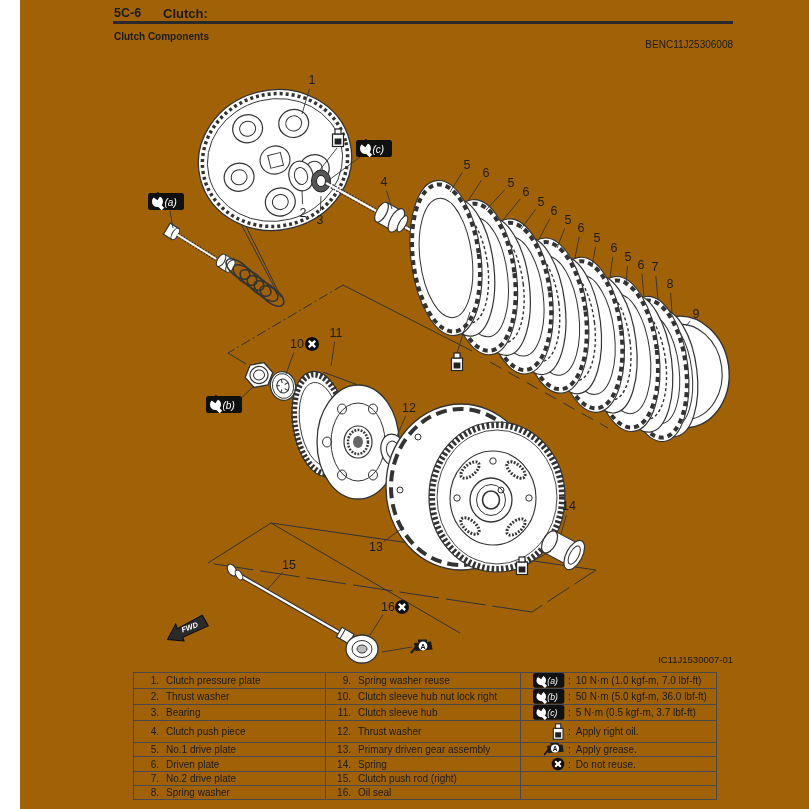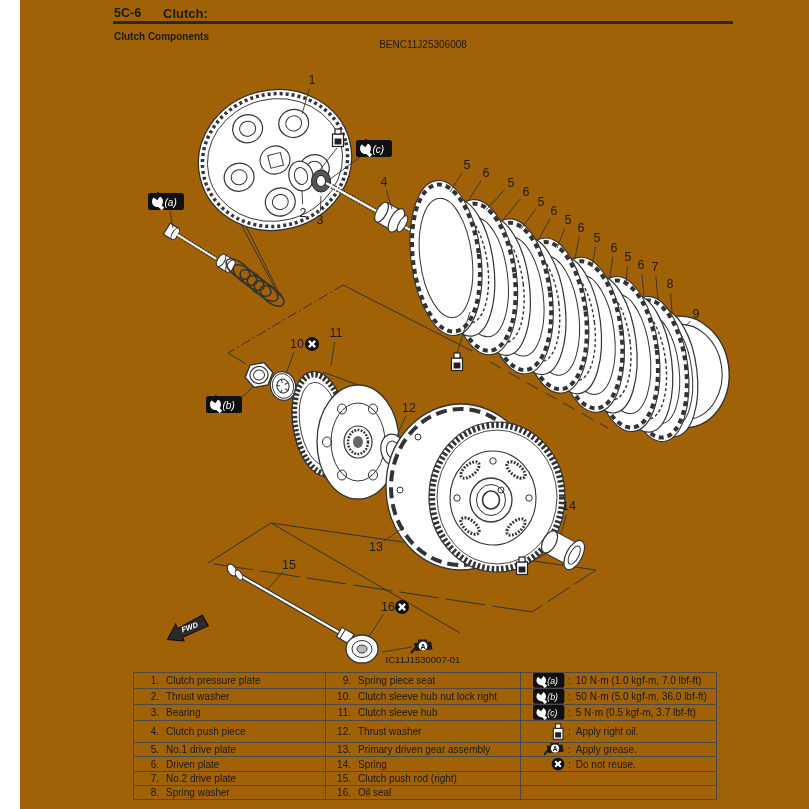--- a/index.html
+++ b/index.html
@@ -2,22 +2,22 @@
 <html><head>
 <meta charset="utf-8">
 <style>
   html,body{margin:0;padding:0;background:#fff;}
   .page{position:relative;width:809px;height:809px;background:#a16207;overflow:hidden;
         font-family:"Liberation Sans",sans-serif;color:#1a1a1a;margin-left:20px;}
   .hdr-code{position:absolute;left:94px;top:6px;font-size:12.5px;font-weight:bold;}
   .hdr-name{position:absolute;left:143px;top:6px;font-size:13px;font-weight:bold;}
   .hdr-rule{position:absolute;left:93px;top:21px;width:620px;height:3px;background:#2a2a2a;}
   .page-title{position:absolute;left:94px;top:31px;font-size:10px;font-weight:bold;}
-  .doc-code{position:absolute;left:93px;top:39px;width:620px;text-align:center;font-size:10px;}
-  .fig-code{position:absolute;left:93px;top:654px;width:620px;text-align:center;font-size:9.5px;}
+  .doc-code{position:absolute;left:93px;top:39px;width:620px;text-align:right;font-size:10px;}
+  .fig-code{position:absolute;left:93px;top:654px;width:620px;text-align:right;font-size:9.5px;}
   svg.diagram{position:absolute;left:0;top:0;}
   .parts-table{position:absolute;left:113px;top:672px;width:583px;}
   .parts-table table{border-collapse:collapse;width:100%;table-layout:fixed;}
   .parts-table td{border:1px solid #4a4a4a;font-size:10px;height:13px;padding:0 2px;vertical-align:middle;overflow:hidden;white-space:nowrap;}
   .parts-table tr.tall td{height:21px;}
   .cellflex{display:flex;align-items:center;}
   .pnum{display:inline-block;width:23px;text-align:right;margin-right:7px;flex:none;}
   .spec-icon{display:inline-flex;width:42px;justify-content:flex-end;align-items:center;flex:none;}
   .spec-colon{margin:0 5px 0 3px;flex:none;}
   text.callout{font-family:"Liberation Sans",sans-serif;font-size:12.5px;fill:#1d1d1d;}
@@ -429,21 +429,21 @@
           <tr>
             <td>
               <div class="cellflex">
                 <span class="pnum">1.</span>
                 <span>Clutch pressure plate</span>
               </div>
             </td>
             <td>
               <div class="cellflex">
                 <span class="pnum">9.</span>
-                <span>Spring piece seat</span>
+                <span>Spring washer reuse</span>
               </div>
             </td>
             <td>
               <div class="cellflex">
                 <span class="spec-icon">
                   <svg width="32" height="15">
                     <g transform="scale(0.87)" stroke="none">
                       <rect x="0" y="0" width="36" height="17" rx="2.5" fill="#101010"></rect>
                       <circle cx="9.5" cy="8.5" r="5.5" fill="#fff"></circle>
                       <rect x="7.3" y="-0.5" width="4.5" height="7" fill="#101010" transform="rotate(35 9.5 3)"></rect>

